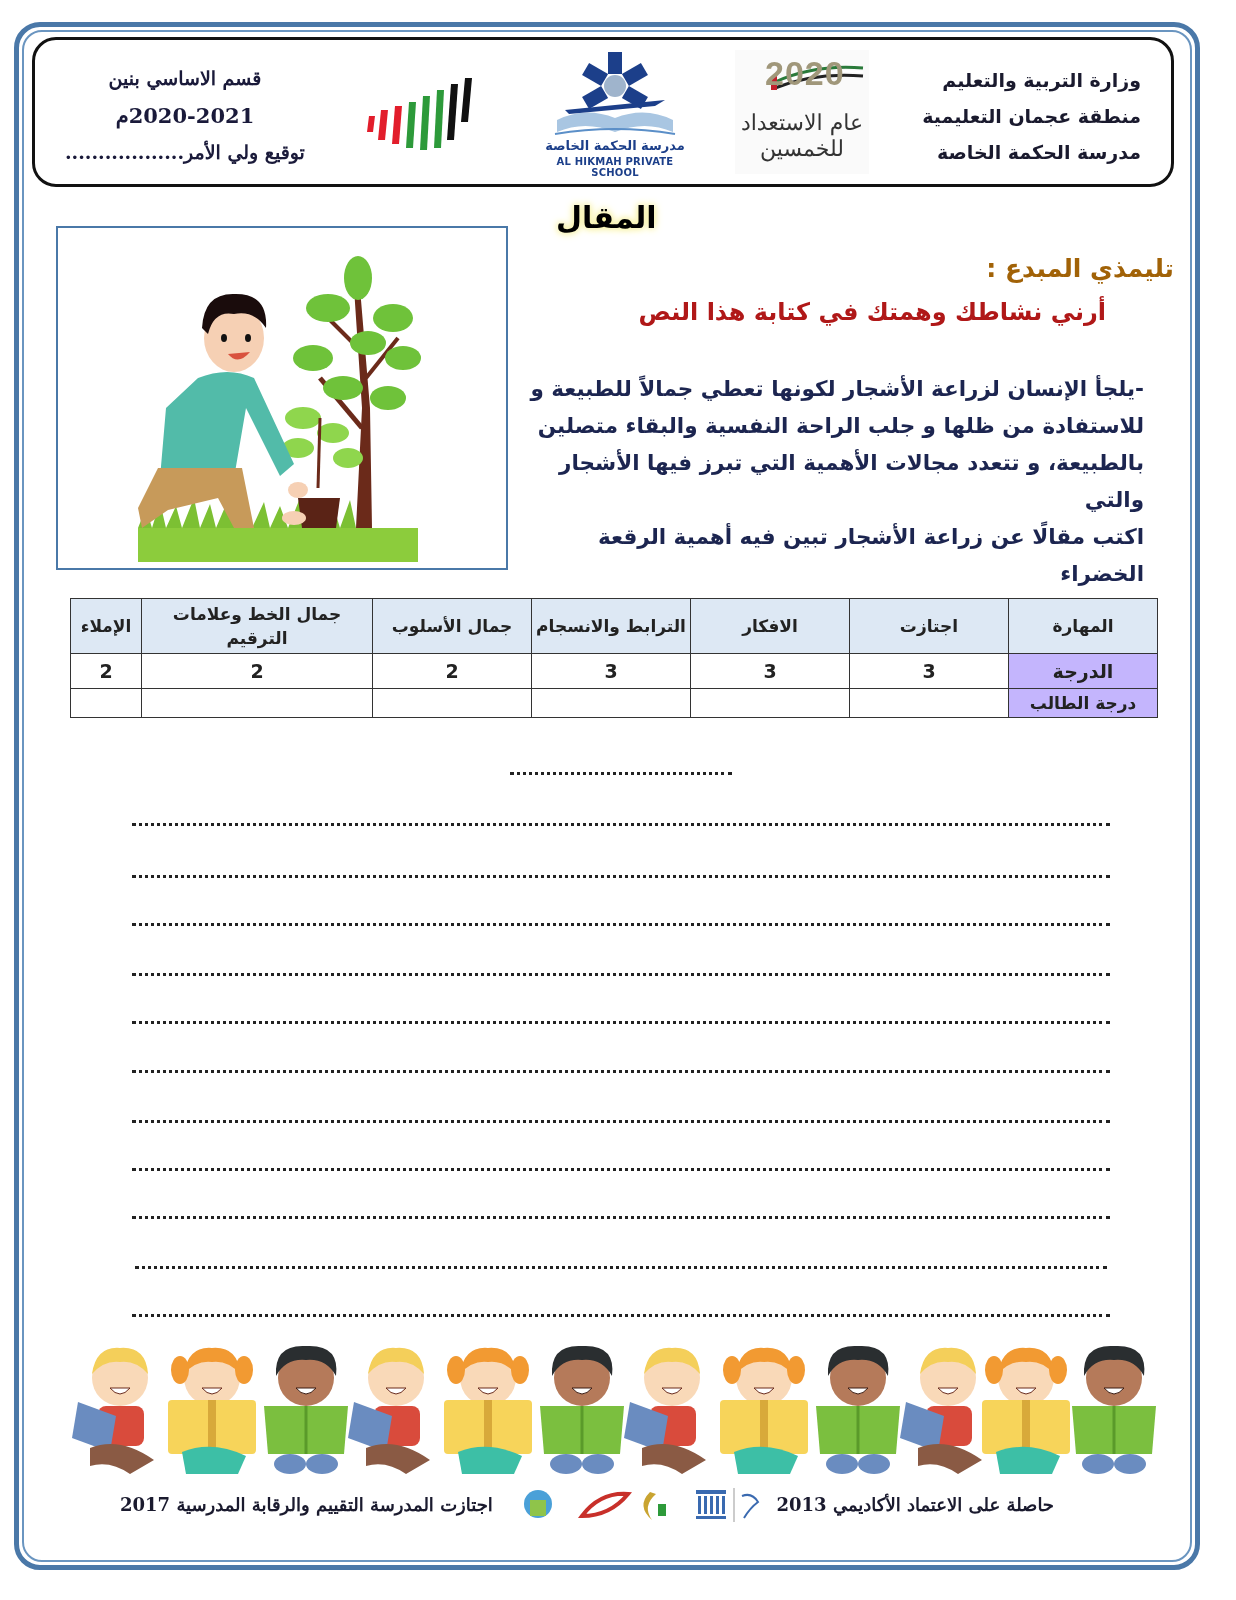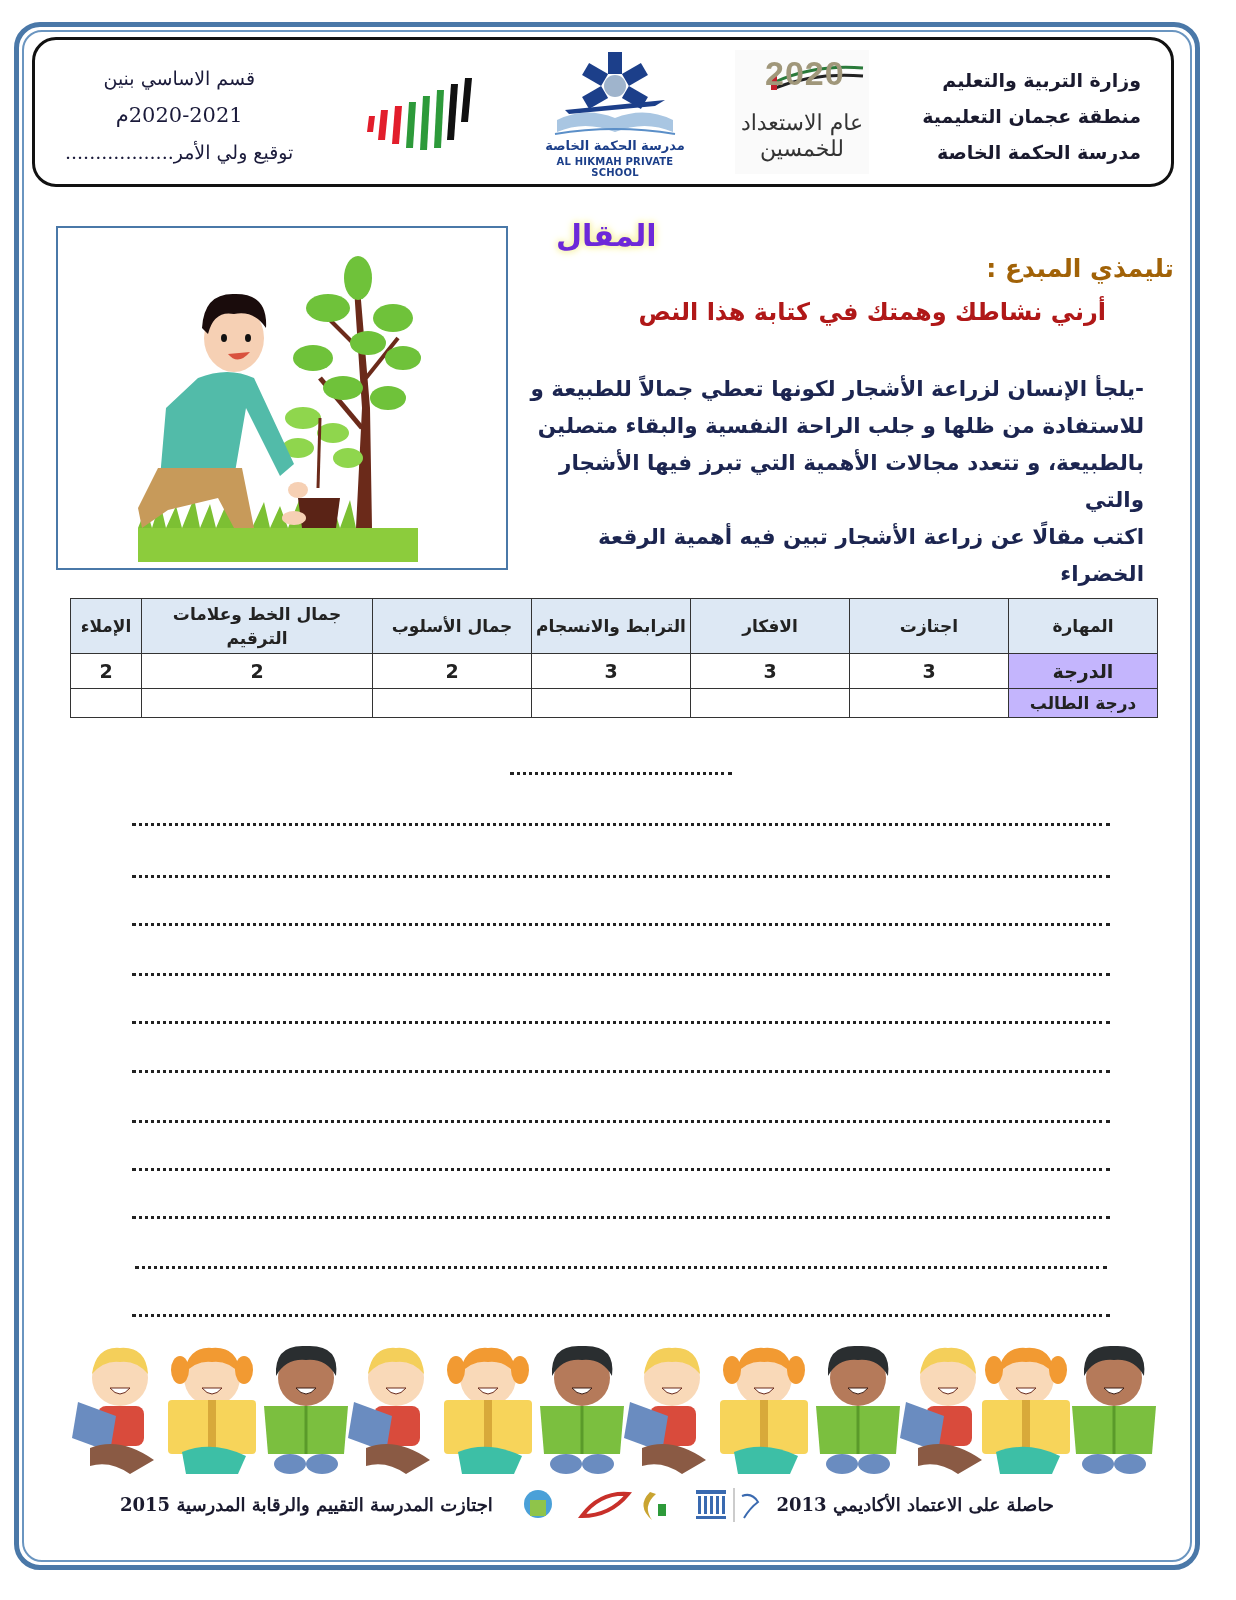--- a/index.html
+++ b/index.html
@@ -1,33 +1,33 @@
 <!DOCTYPE html>
 <html><head>
 <meta charset="utf-8">
 <style>
   html,body{margin:0;padding:0;background:#ffffff;}
   body{width:1236px;height:1600px;position:relative;overflow:hidden;font-family:"DejaVu Sans","Liberation Sans",sans-serif;}
   .outer-frame{position:absolute;left:14px;top:22px;width:1186px;height:1548px;border:5px solid #4a78a8;border-radius:26px;box-sizing:border-box;}
   .inner-frame{position:absolute;left:22px;top:30px;width:1170px;height:1532px;border:2px solid #6a95c0;border-radius:20px;box-sizing:border-box;}
   .header-box{position:absolute;left:32px;top:37px;width:1142px;height:150px;border:3px solid #111;border-radius:24px;box-sizing:border-box;background:#fff;}
   .hdr-right{position:absolute;right:30px;top:22px;text-align:right;direction:rtl;font-weight:bold;font-size:19px;line-height:36px;color:#1a1a2e;}
-  .hdr-left{position:absolute;left:30px;top:20px;text-align:center;direction:rtl;font-weight:normal;font-size:19px;line-height:37px;color:#1a1a3a;font-family:"DejaVu Serif","Liberation Serif",serif;}
+  .hdr-left{position:absolute;left:30px;top:20px;text-align:center;direction:rtl;font-weight:bold;font-size:19px;line-height:37px;color:#1a1a3a;font-family:"DejaVu Serif","Liberation Serif",serif;}
   .hdr-left .year{font-size:21px;}
   .uae-stripes{position:absolute;left:330px;top:38px;width:112px;height:80px;}
   .school-logo{position:absolute;left:500px;top:8px;width:160px;height:130px;}
   .school-logo .cap1{position:absolute;left:0;right:0;top:90px;text-align:center;font-size:13px;color:#1c3f8a;font-weight:bold;direction:rtl;}
   .school-logo .cap2{position:absolute;left:0;right:0;top:108px;text-align:center;font-size:10px;color:#1c3f8a;font-weight:bold;letter-spacing:0.2px;}
   .year-logo{position:absolute;left:700px;top:10px;width:134px;height:124px;background:#fafafa;}
   .year-logo .num{position:absolute;left:30px;top:4px;font-size:34px;font-weight:bold;color:#a0977a;letter-spacing:1px;font-family:"Liberation Sans",sans-serif;}
   .year-logo .cal1{position:absolute;left:0;right:0;top:60px;text-align:center;font-size:22px;color:#333;direction:rtl;font-family:"DejaVu Serif",serif;}
   .year-logo .cal2{position:absolute;left:0;right:0;top:86px;text-align:center;font-size:22px;color:#333;direction:rtl;font-family:"DejaVu Serif",serif;}
 
   .picture-frame{position:absolute;left:56px;top:226px;width:452px;height:344px;border:2px solid #4a78a8;box-sizing:border-box;background:#fff;}
-  .essay-title{position:absolute;left:556px;top:218px;font-size:30px;font-weight:bold;color:#6d28d9;direction:rtl;text-shadow:0 0 6px #f6f09a,0 0 10px #f6f09a;}
+  .essay-title{position:absolute;left:556px;top:200px;font-size:30px;font-weight:bold;color:#000000;direction:rtl;text-shadow:0 0 6px #f6f09a,0 0 10px #f6f09a;}
   .greeting{position:absolute;right:62px;top:254px;font-size:25px;font-weight:bold;color:#a16207;direction:rtl;}
   .challenge{position:absolute;right:130px;top:298px;font-size:24px;font-weight:bold;color:#b01818;direction:rtl;}
   .prompt{position:absolute;right:92px;top:370px;width:620px;direction:rtl;text-align:right;font-size:21.5px;font-weight:bold;color:#1c2550;line-height:37px;}
   .prompt p{margin:0;}
 
   .rubric{position:absolute;left:70px;top:598px;width:1088px;border-collapse:collapse;direction:rtl;}
   .rubric td{border:1.5px solid #333;text-align:center;font-size:17px;font-weight:bold;color:#222;padding:0 4px;}
   .rubric tr.head td{height:54px;background:#dde8f4;line-height:24px;}
   .rubric tr.head td.skill-label{background:#dde8f4;}
   .rubric tr.score td{height:34px;font-size:19px;}
@@ -265,13 +265,13 @@
     <rect x="178" y="18" width="3" height="18" fill="#3a6ab0"></rect>
     <rect x="184" y="18" width="3" height="18" fill="#3a6ab0"></rect>
     <rect x="190" y="18" width="3" height="18" fill="#3a6ab0"></rect>
     <rect x="196" y="18" width="3" height="18" fill="#3a6ab0"></rect>
     <rect x="202" y="18" width="3" height="18" fill="#3a6ab0"></rect>
     <rect x="176" y="38" width="30" height="3" fill="#3a6ab0"></rect>
     <line x1="214" y1="10" x2="214" y2="44" stroke="#999"></line>
     <path d="M222 18 Q232 14 238 24 Q230 30 224 40" stroke="#3a6ab0" stroke-width="2" fill="none"></path>
   </g>
 </svg>
-<div class="footer-left">اجتازت المدرسة التقييم والرقابة المدرسية 2015</div>
+<div class="footer-left">اجتازت المدرسة التقييم والرقابة المدرسية 2017</div>
 
 </body></html>

